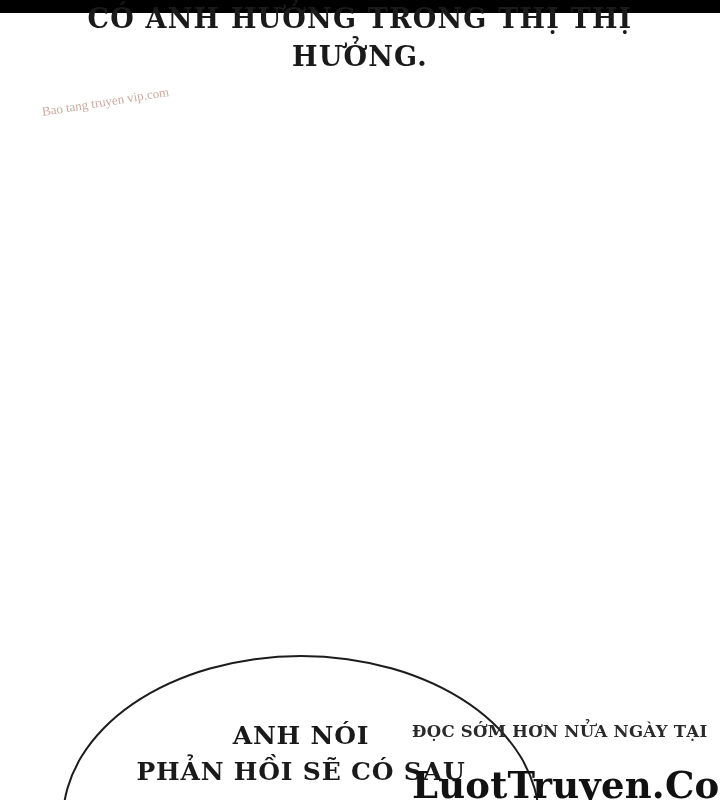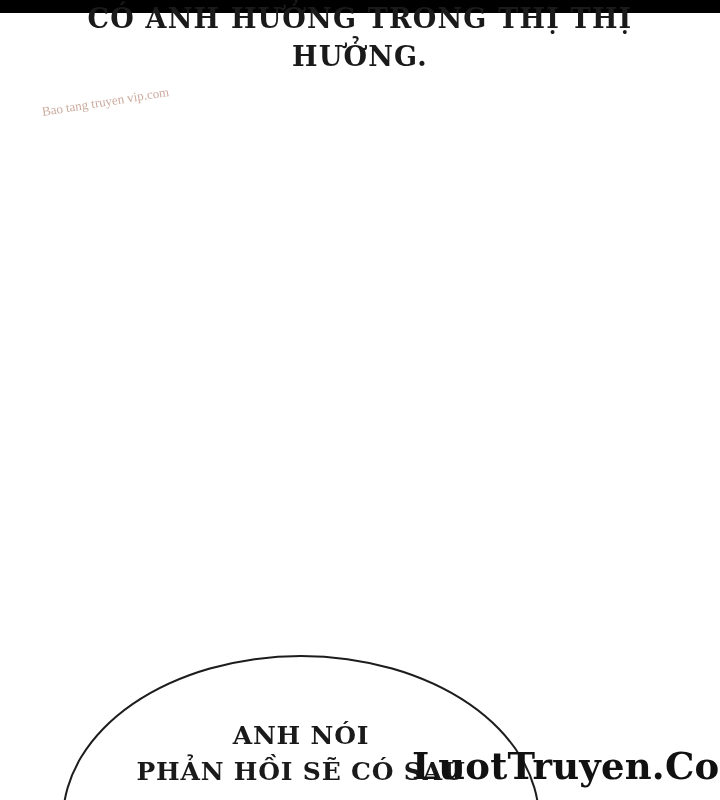--- a/index.html
+++ b/index.html
@@ -131,16 +131,17 @@
   <div class="watermark">Bao tang truyen vip.com</div>
 
   <div class="bubble"></div>
 
   <div class="bubble-text">
     <span>ANH NÓI</span>
     <span>PHẢN HỒI SẼ CÓ SAU</span>
   </div>
 
   <div class="promo">
+    <div class="promo-line">ĐỌC SỚM HƠN NỬA NGÀY TẠI</div>
     <div class="promo-brand">LuotTruyen.Com</div>
   </div>
 
 </div>
 
 </body></html>

